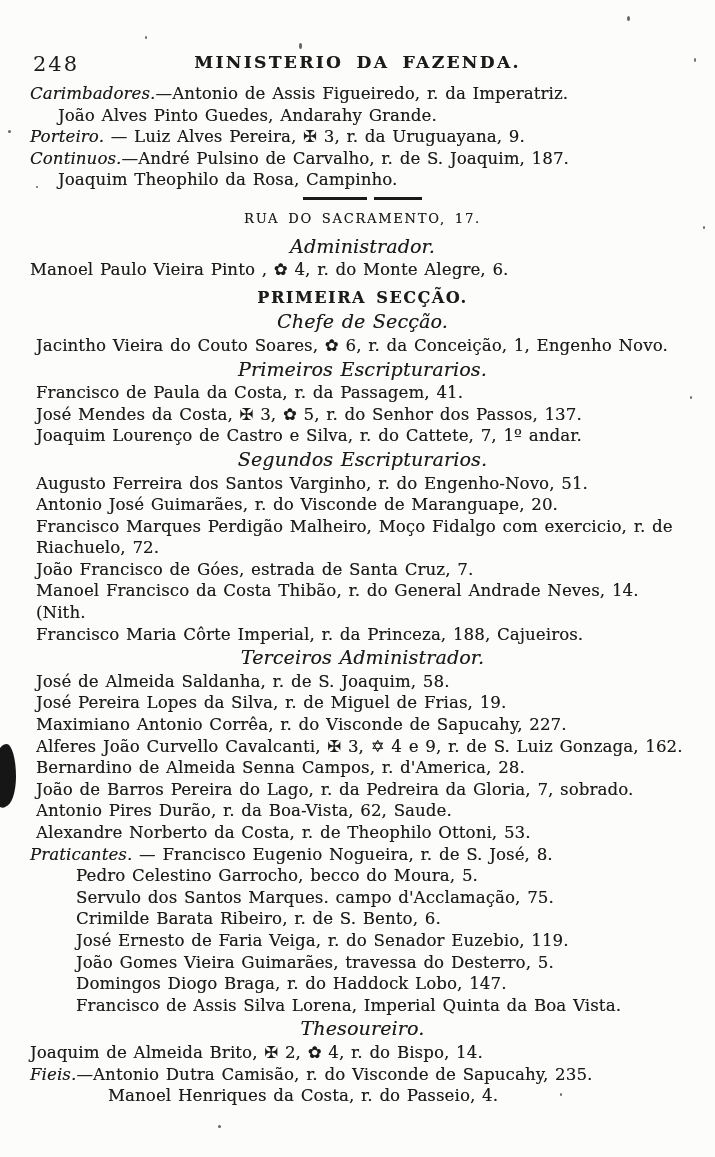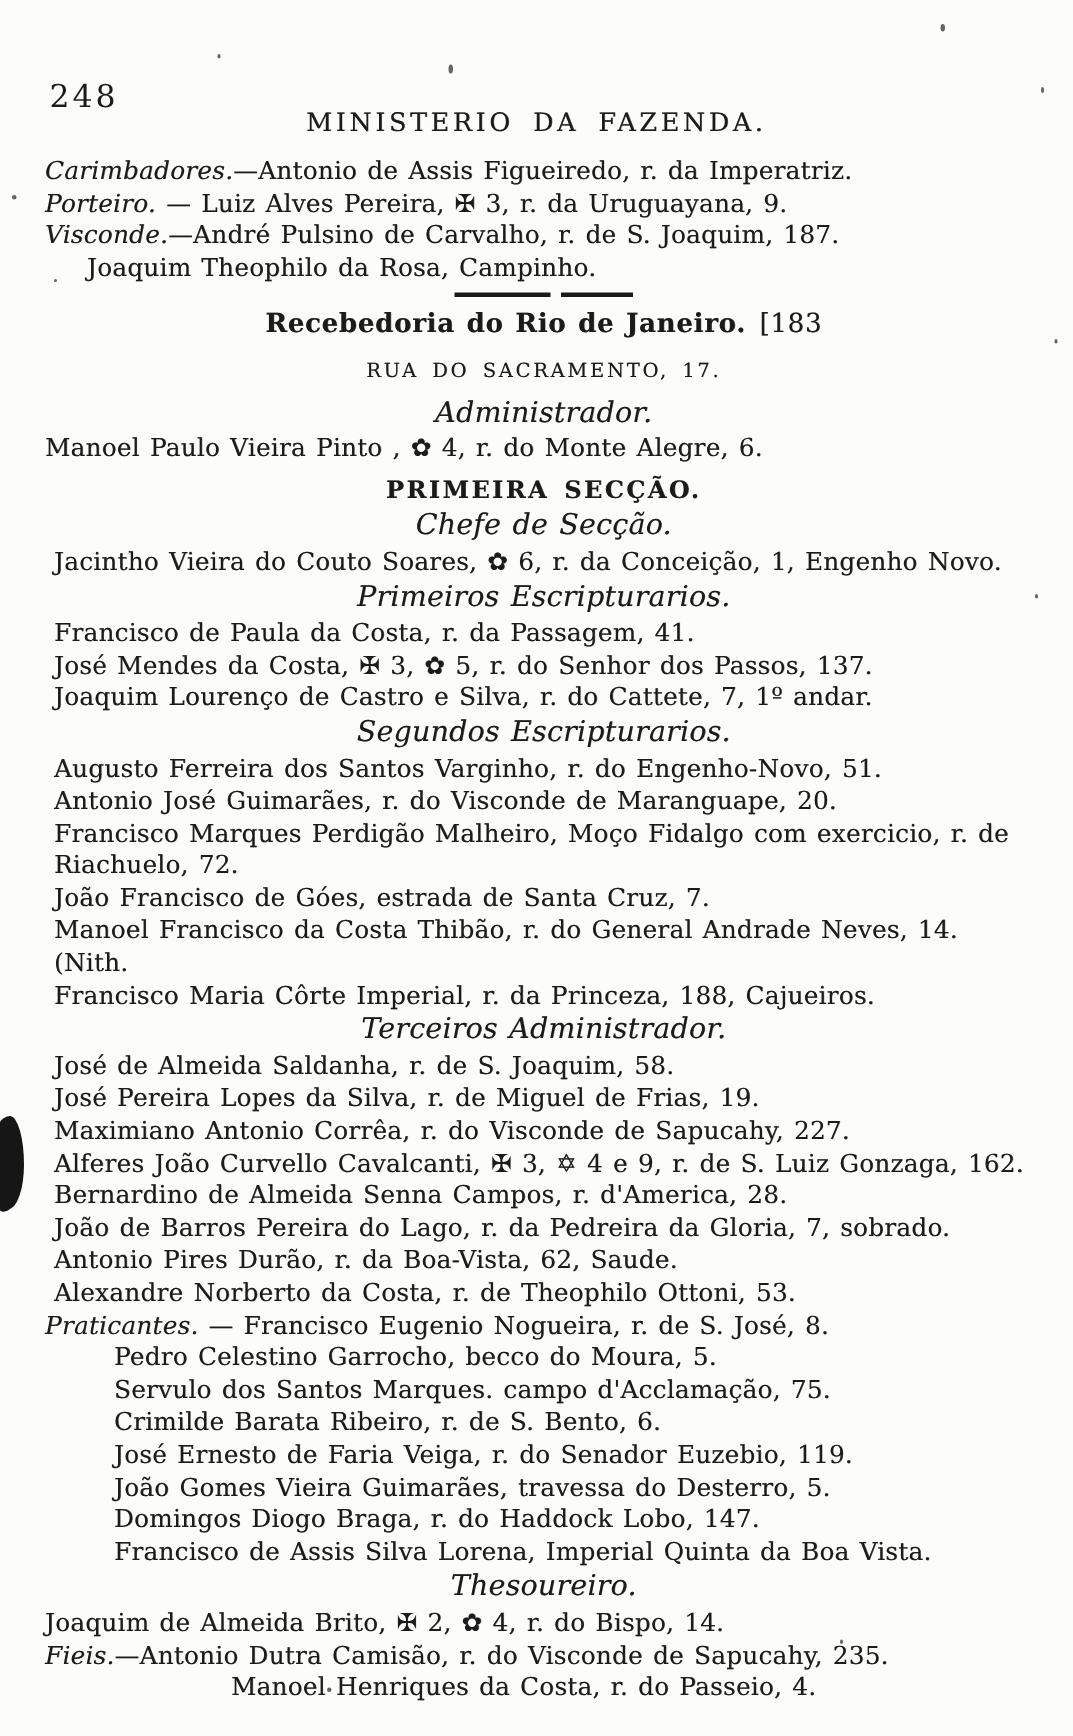--- a/index.html
+++ b/index.html
@@ -9,38 +9,37 @@
     font-family:"DejaVu Serif","Liberation Serif",serif;
     -webkit-font-smoothing:antialiased;
   }
   .scan-page{position:absolute;inset:0;}
   .header{position:relative;padding-top:52px;}
   .page-num{
     position:absolute;left:33px;top:52px;
     font-size:21px;font-weight:400;letter-spacing:2px;
   }
   .title{
-    text-align:center;font-weight:400;font-size:17px;
+    text-align:center;font-weight:700;font-size:17px;
     letter-spacing:2.4px;word-spacing:5px;
     text-shadow:0.3px 0.3px 0 rgba(20,20,20,.6);
-    margin-top:20px;
   }
   .content{
     padding:11px 26px 0 36px;
     font-size:16.5px;line-height:21.6px;
     letter-spacing:.15px;word-spacing:1.3px;
     text-shadow:0.25px 0.25px 0 rgba(20,20,20,.5);
   }
   p{margin:0;}
   .lead{font-style:italic;}
   .hang{margin-left:-6px;}
   .ind1{margin-left:22px;}
   .prat{margin-left:40px;}
   .ind2{}
-  .ind3{margin-left:118px;}
+  .ind3{margin-left:72px;}
   .divider{display:flex;justify-content:center;gap:7px;margin:6px 0 8px;}
   .divider span{height:3px;background:#1a1a1a;display:block;}
   .divider .seg-a{width:64px;}
   .divider .seg-b{width:48px;}
   .sec-head{
     text-align:center;font-weight:700;font-size:17.5px;
     margin:4px 0 9px;letter-spacing:.4px;
   }
   .sec-ref{font-weight:400;margin-left:9px;}
   .address{
@@ -79,30 +78,30 @@
 <div class="scan-page">
 
   <div class="header">
     <div class="page-num">248</div>
     <div class="title">MINISTERIO DA FAZENDA.</div>
   </div>
 
   <div class="content">
 
     <p class="hang"><span class="lead">Carimbadores.</span><span>—Antonio de Assis Figueiredo, r. da Imperatriz.</span></p>
+    <p class="ind1"><span>João Alves Pinto Guedes, Andarahy Grande.</span></p>
     <p class="hang"><span class="lead">Porteiro.</span><span> — Luiz Alves Pereira, ✠ 3, r. da Uruguayana, 9.</span></p>
-    <p class="hang"><span class="lead">Visconde.</span><span>—André Pulsino de Carvalho, r. de S. Joaquim, 187.</span></p>
+    <p class="hang"><span class="lead">Continuos.</span><span>—André Pulsino de Carvalho, r. de S. Joaquim, 187.</span></p>
     <p class="ind1"><span>Joaquim Theophilo da Rosa, Campinho.</span></p>
 
     <div class="divider">
         <span class="seg-a"></span>
         <span class="seg-b"></span>
       </div>
 
-    <div class="sec-head"><span>Recebedoria do Rio de Janeiro.</span><span class="sec-ref">[183</span></div>
 
     <p class="address">RUA DO SACRAMENTO, 17.</p>
 
     <p class="h-it">Administrador.</p>
     <p class="hang">Manoel Paulo Vieira Pinto , ✿ 4, r. do Monte Alegre, 6.</p>
 
     <p class="h-sc">PRIMEIRA SECÇÃO.</p>
     <p class="h-it">Chefe de Secção.</p>
     <p>Jacintho Vieira do Couto Soares, ✿ 6, r. da Conceição, 1, Engenho Novo.</p>
 

